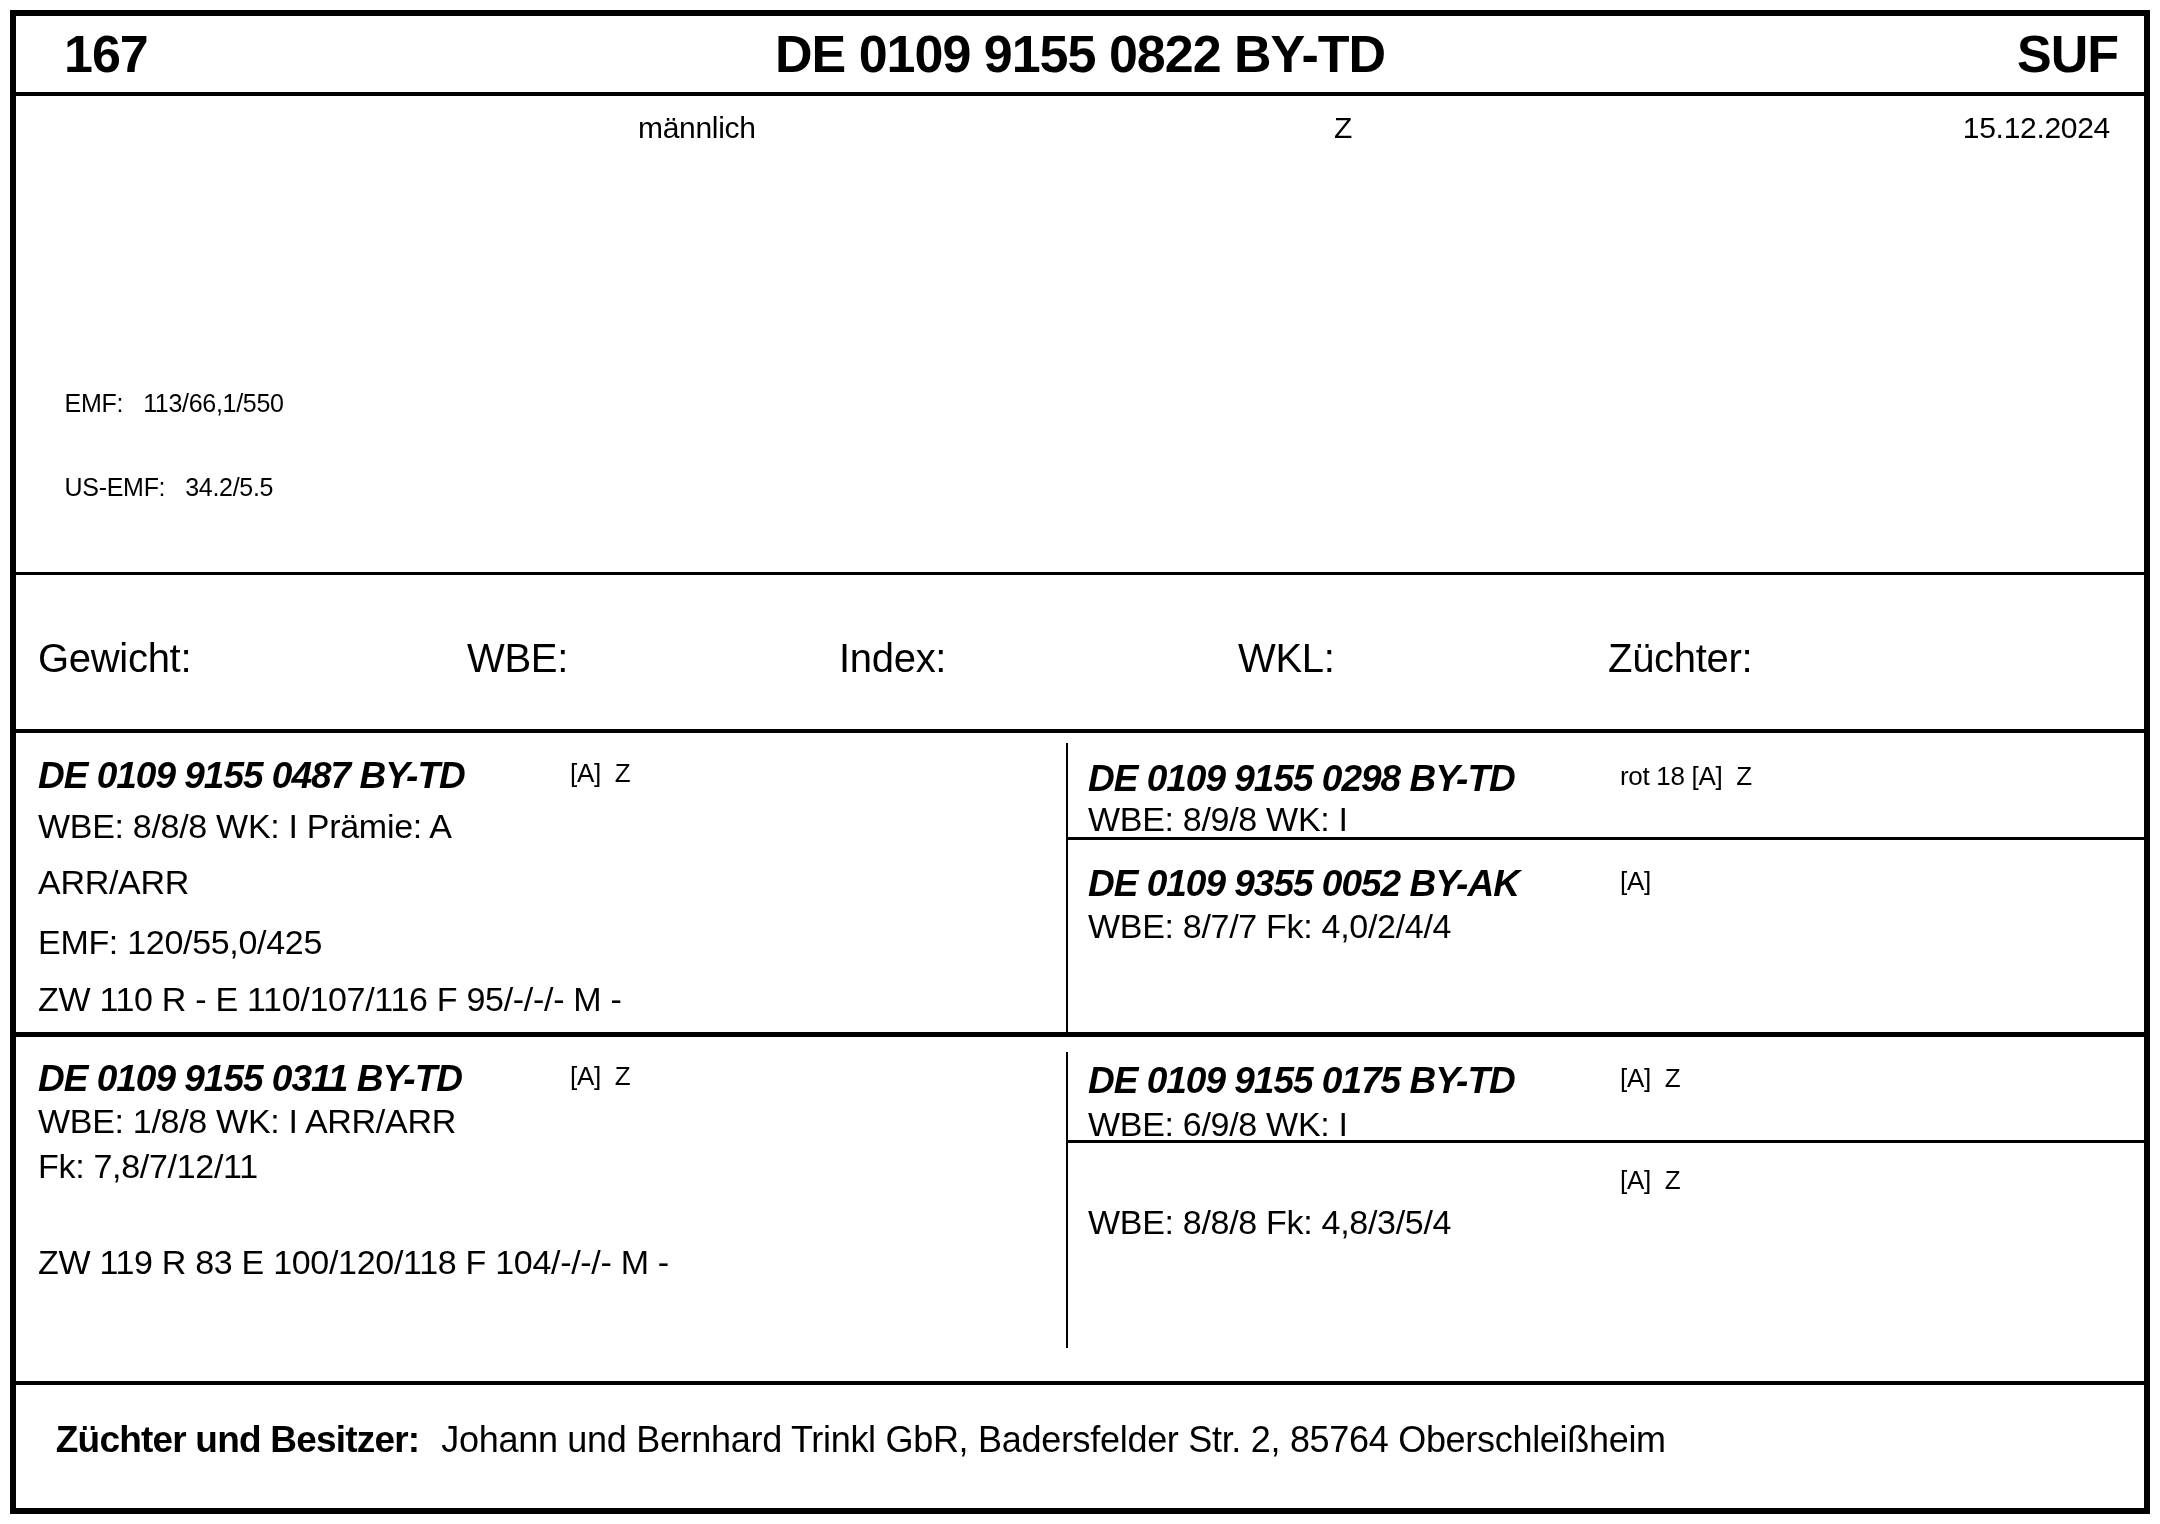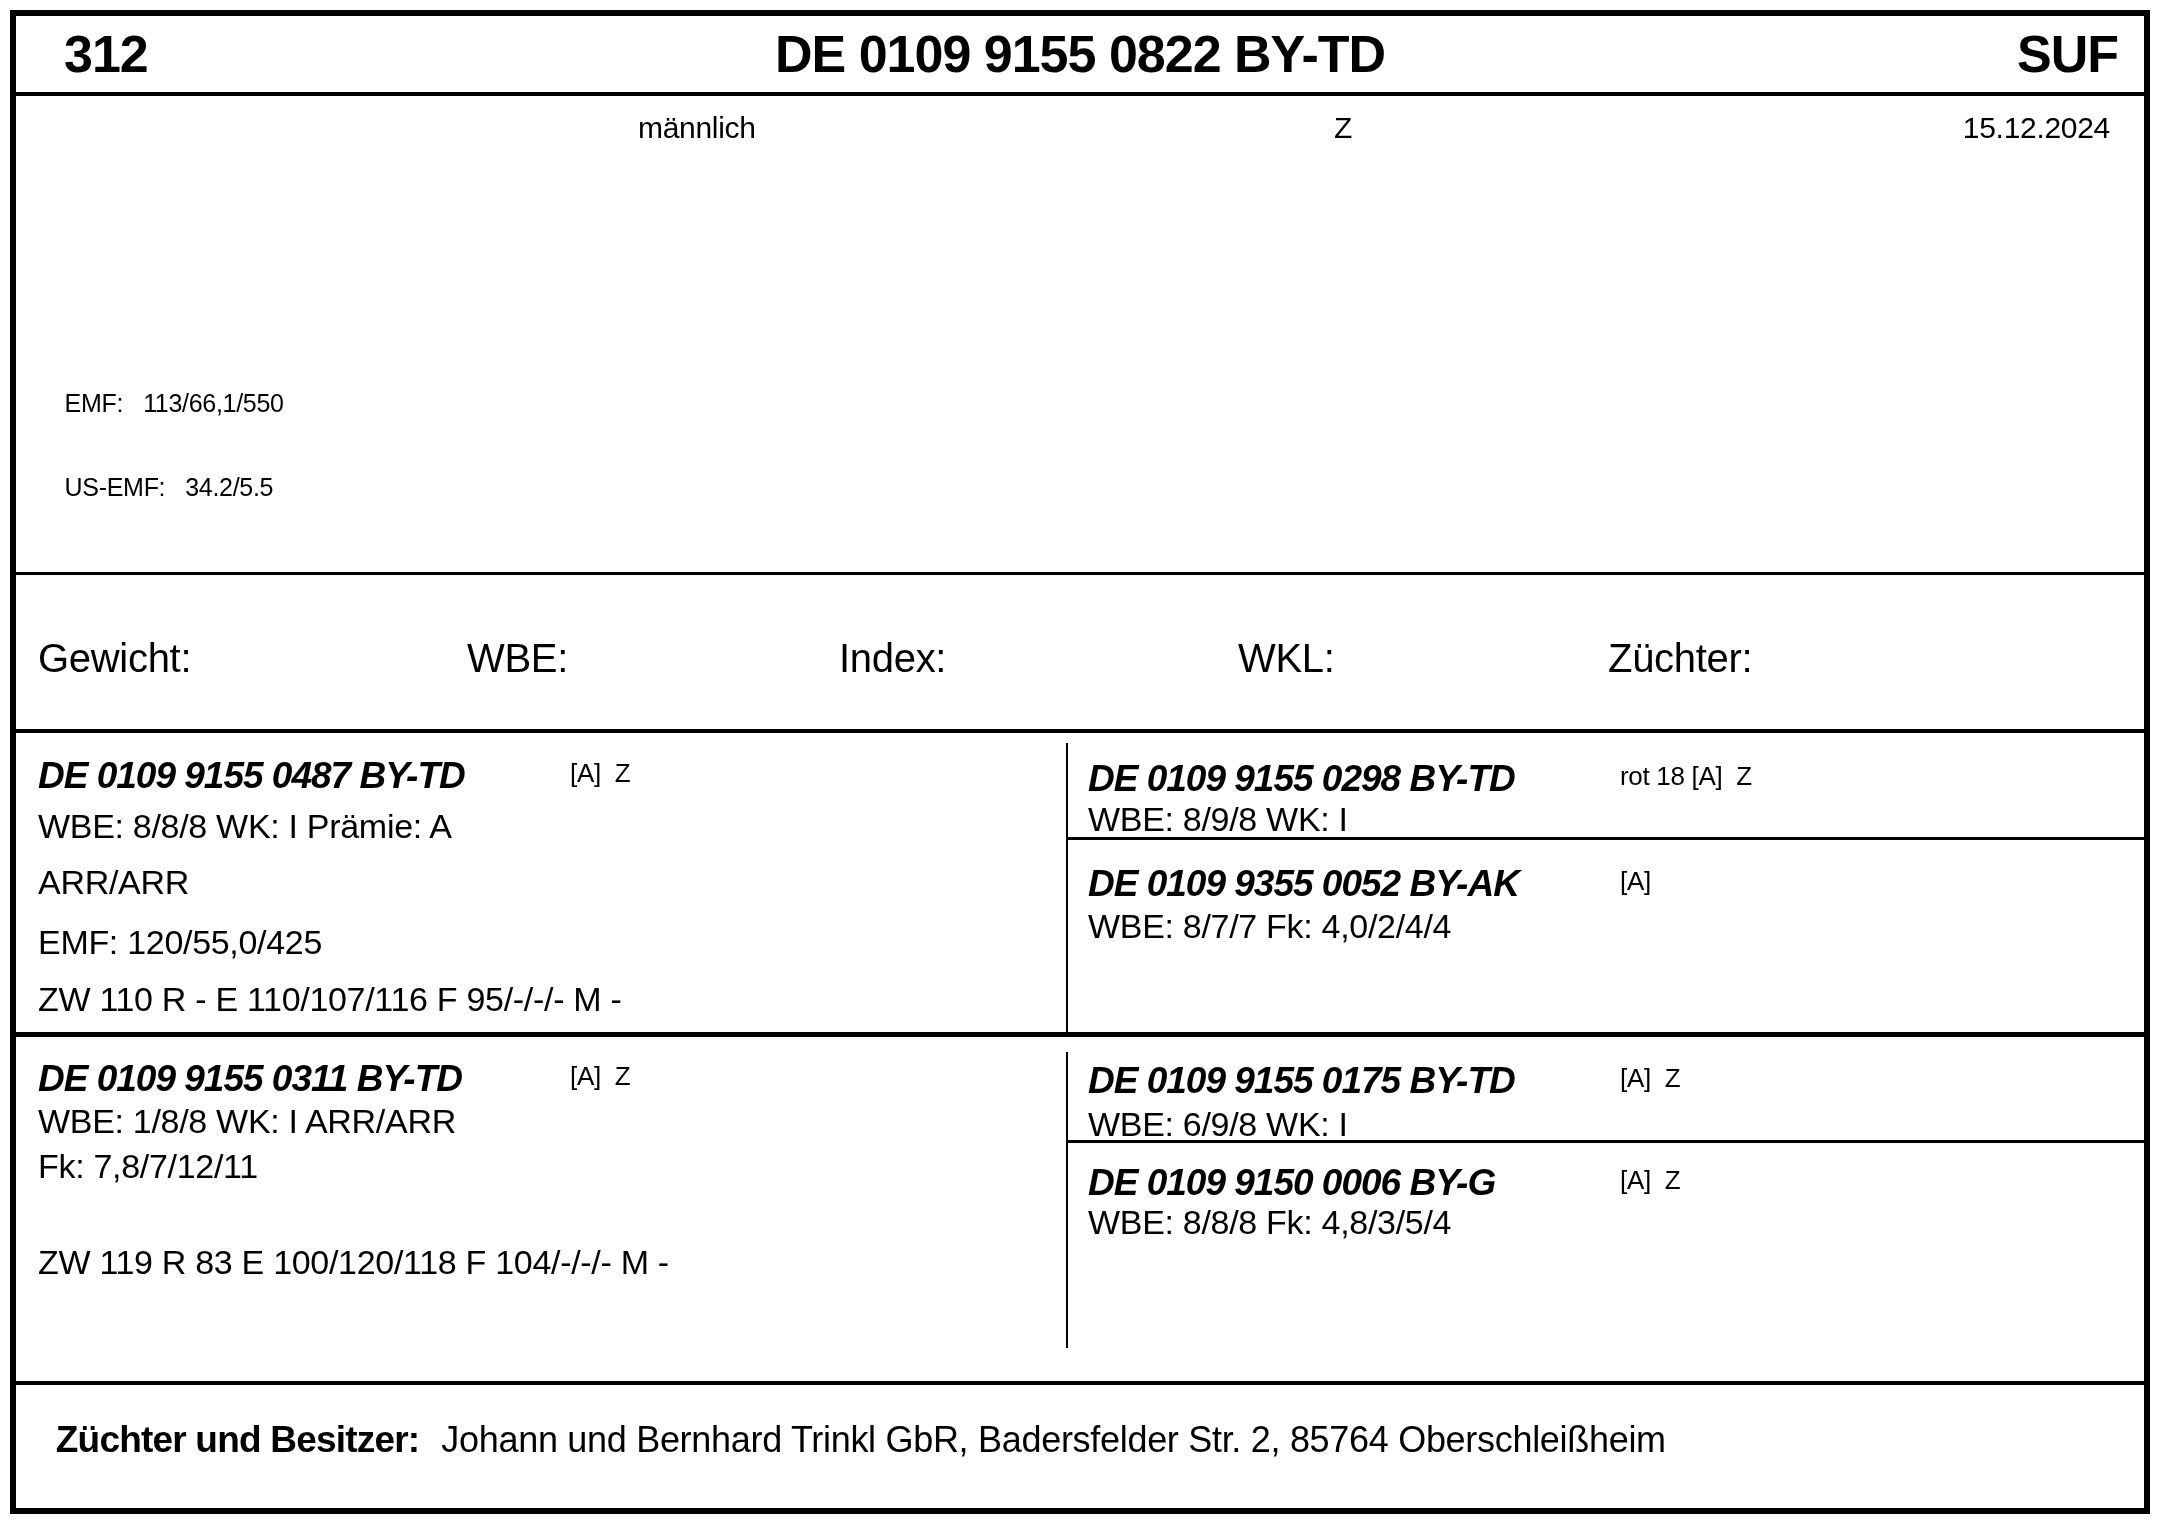--- a/index.html
+++ b/index.html
@@ -98,21 +98,21 @@
   .footer { position: absolute; left: 22px; top: 1385px; white-space: pre; }
   .footer .f-label { font-size: 37px; font-weight: 700; letter-spacing: -0.8px; }
   .footer .f-value { font-size: 36px; letter-spacing: -0.3px; margin-left: 22px; }
 </style>
 </head>
 <body>
 
 <div class="page">
 
   <div class="header-row">
-    <span class="h-num">312</span>
+    <span class="h-num">167</span>
     <span class="h-title">DE 0109 9155 0822 BY-TD</span>
     <span class="h-suf">SUF</span>
   </div>
 
   <span class="subtext s-sex">männlich</span>
   <span class="subtext s-flag">Z</span>
   <span class="subtext s-date">15.12.2024</span>
 
   <div class="metric m-emf">
     <span class="m-label">EMF:</span><span class="m-value">113/66,1/550</span>
@@ -181,21 +181,20 @@
       <span class="title">DE 0109 9155 0175 BY-TD</span>
       <span class="tags">[A]  Z</span>
     </div>
     <div class="line l1">WBE: 6/9/8 WK: I</div>
   </div>
 
   <div class="hsep sep-2"></div>
 
   <div class="entry" id="dam-dam">
     <div class="title-row">
-      <span class="title">DE 0109 9150 0006 BY-G</span>
       <span class="tags">[A]  Z</span>
     </div>
     <div class="line l1">WBE: 8/8/8 Fk: 4,8/3/5/4</div>
   </div>
 
   <div class="rule rule-4"></div>
   <div class="footer">
     <span class="f-label">Züchter und Besitzer:</span><span class="f-value">Johann und Bernhard Trinkl GbR, Badersfelder Str. 2, 85764 Oberschleißheim</span>
   </div>
 

